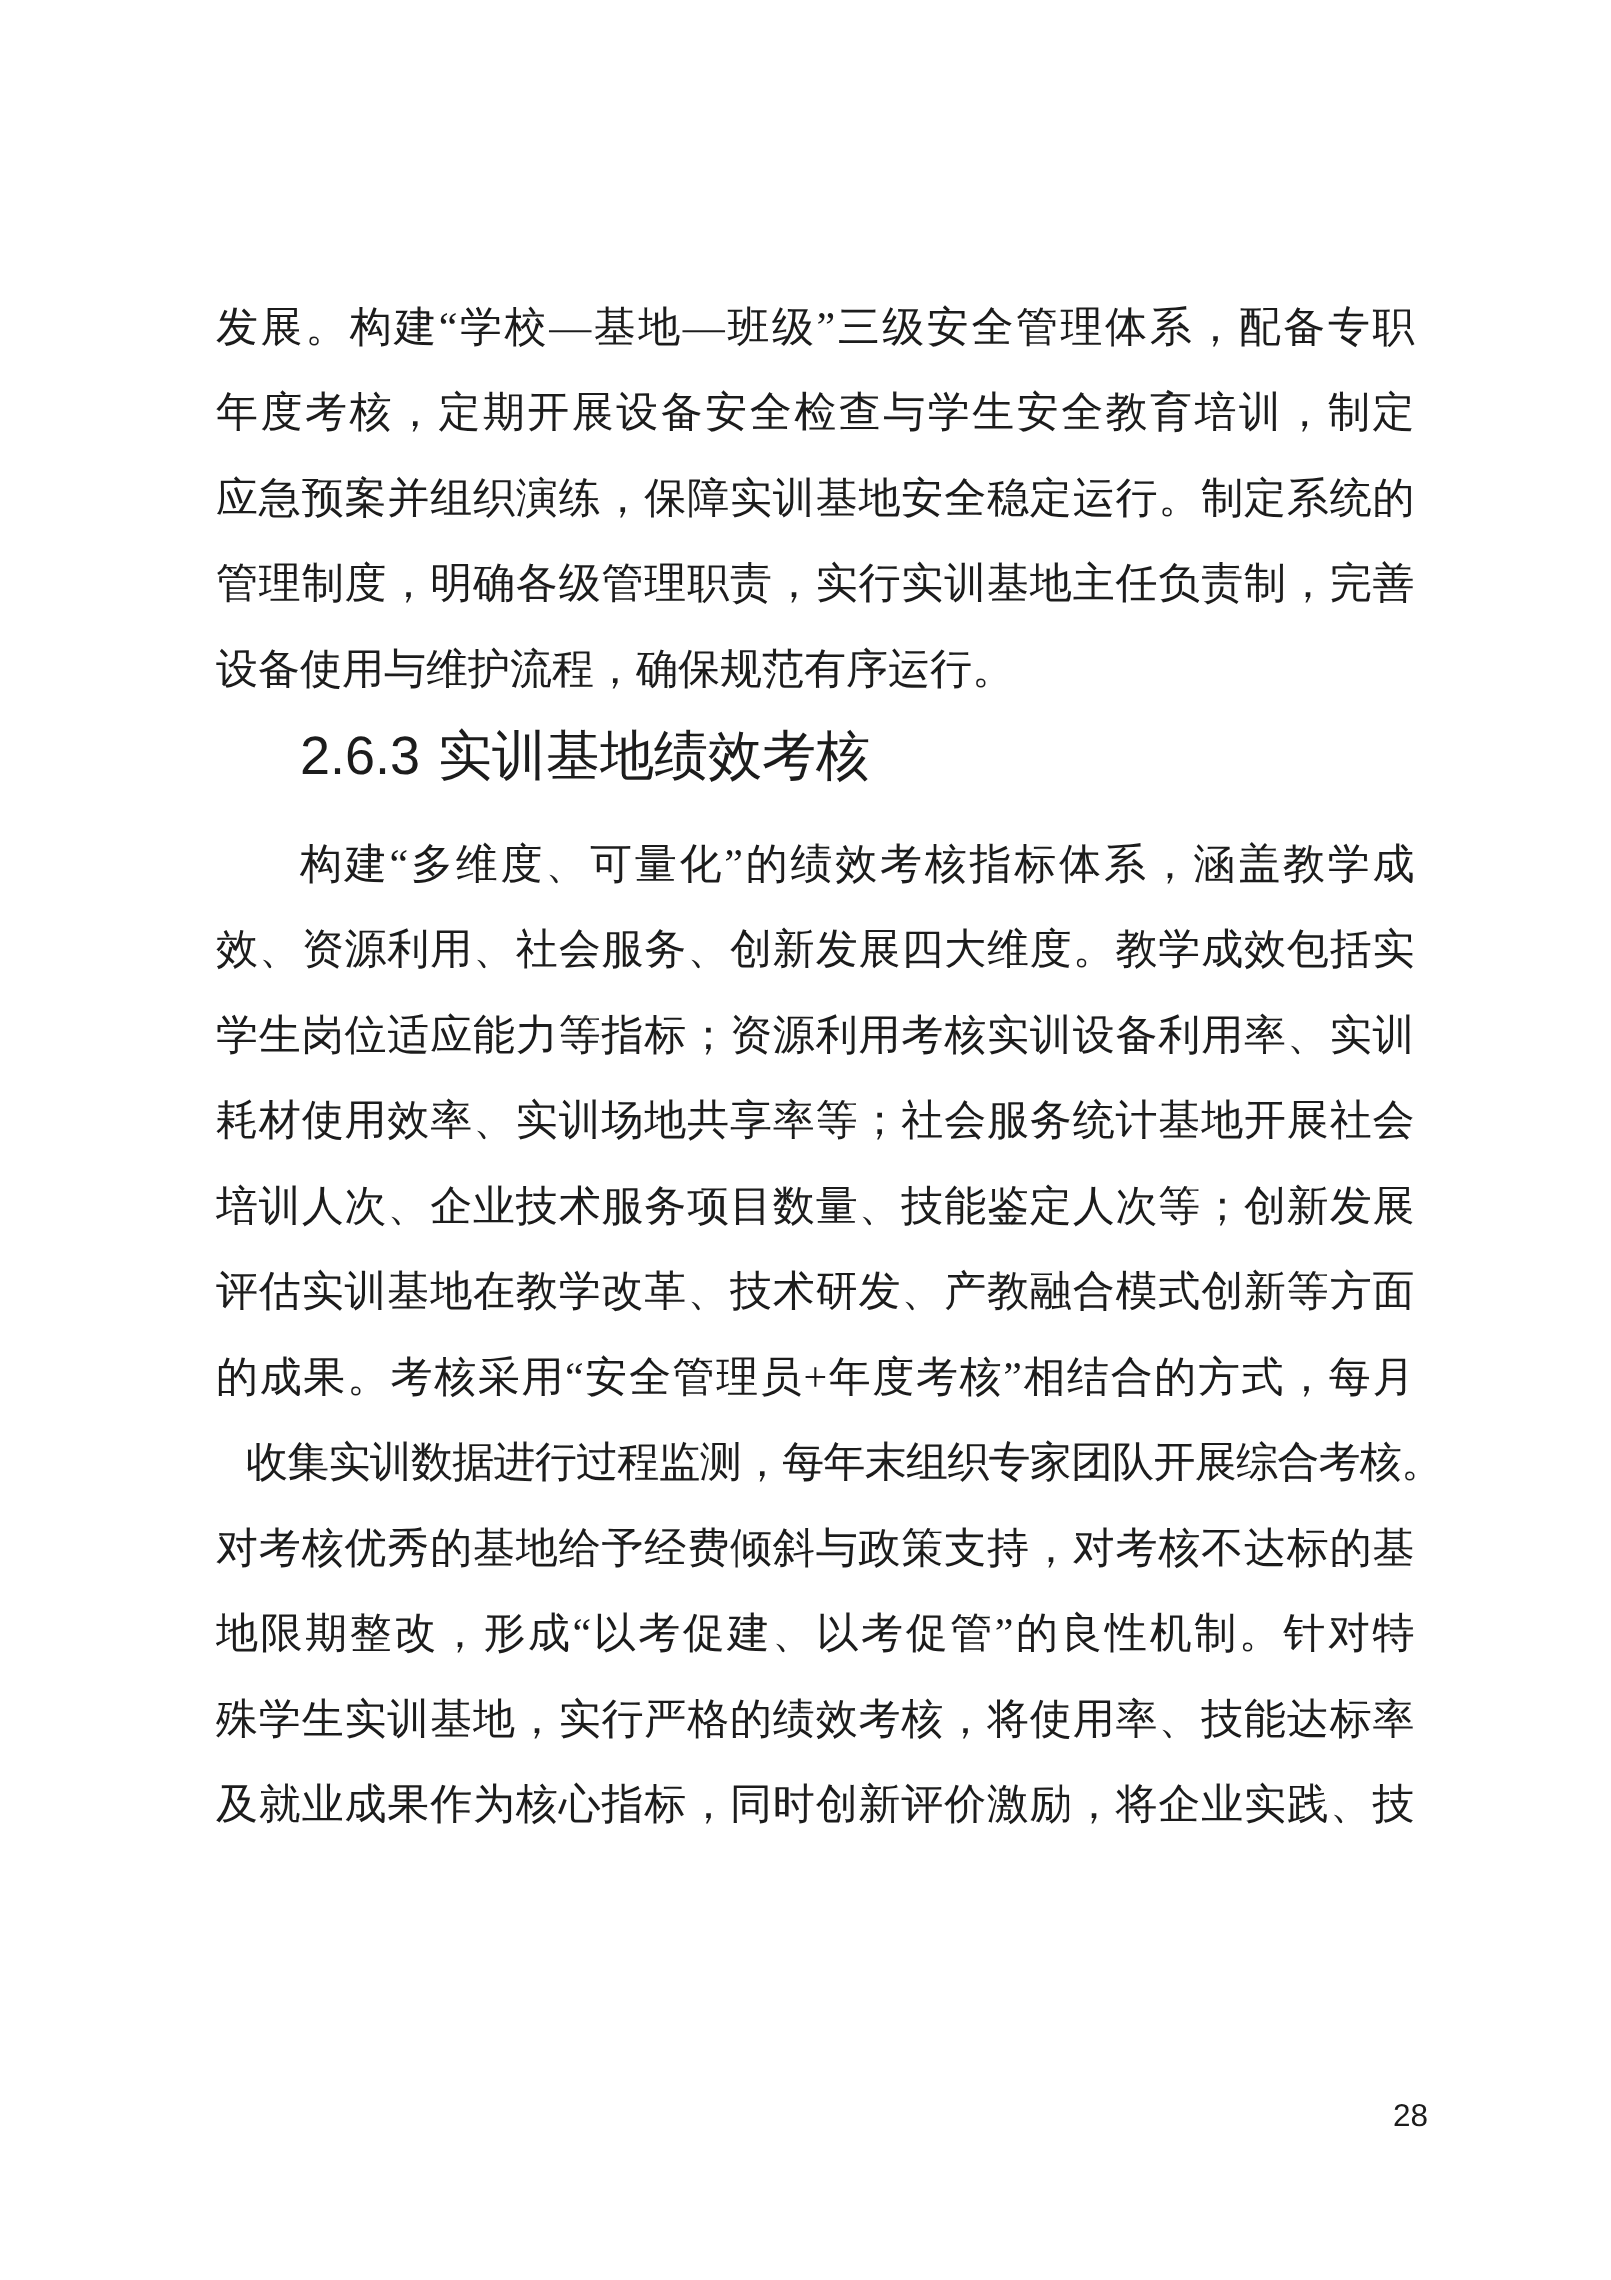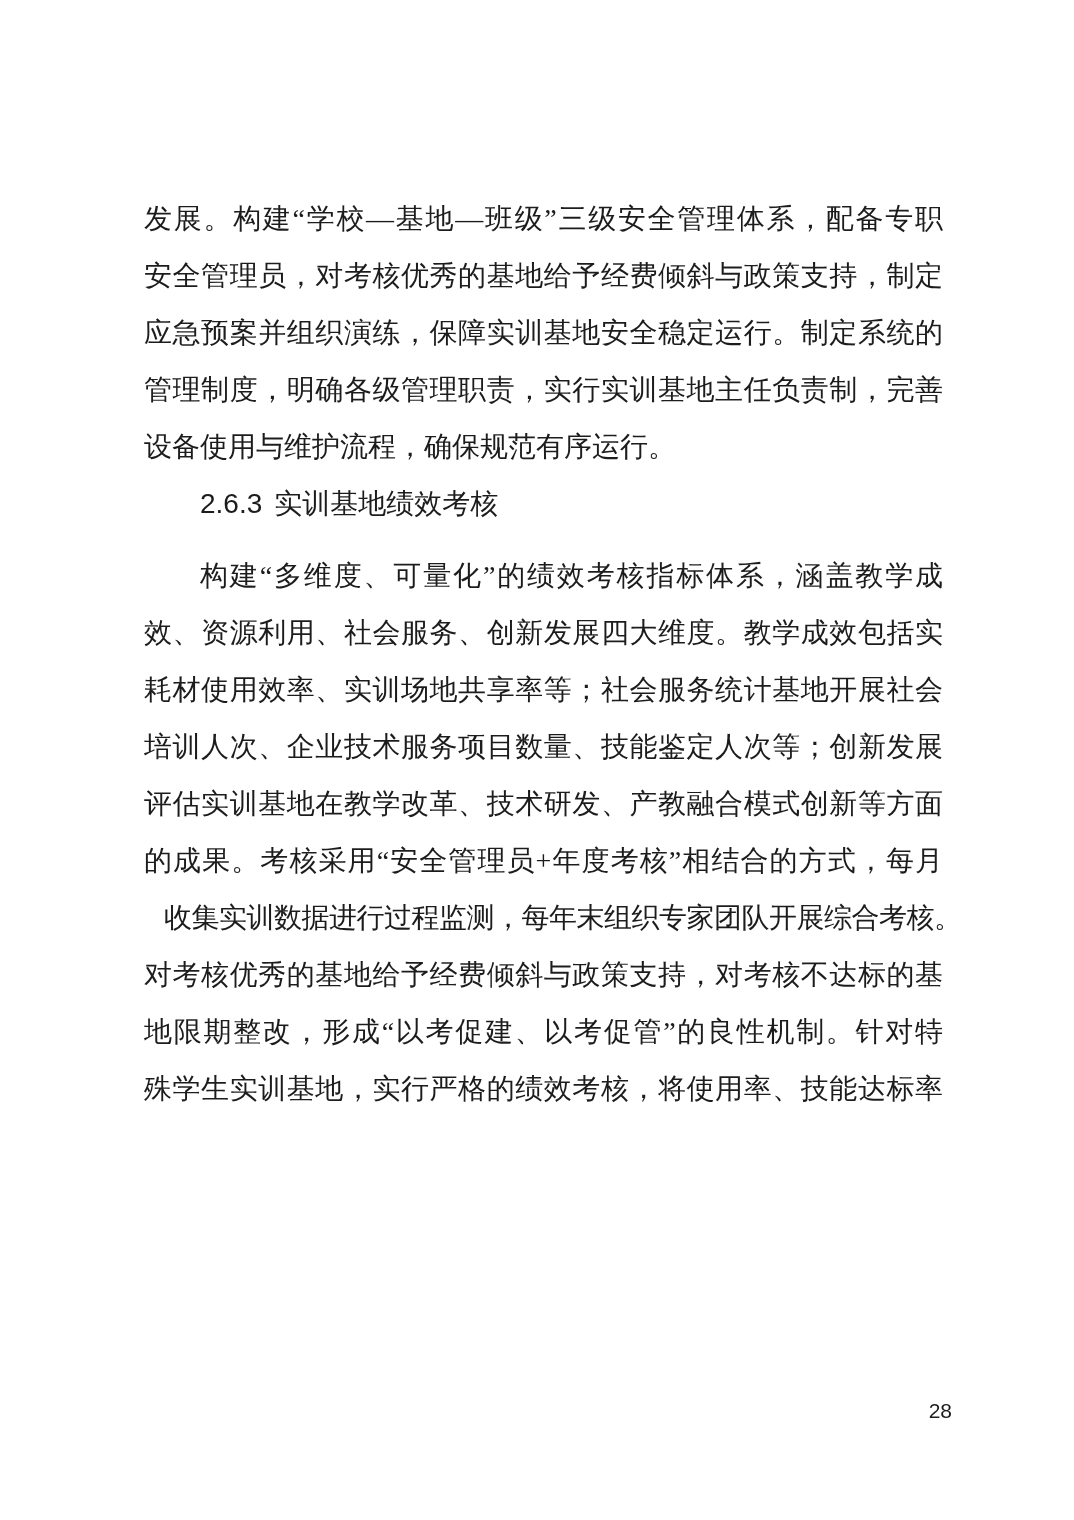--- a/index.html
+++ b/index.html
@@ -33,21 +33,21 @@
     overflow: visible;
   }
   .line.flush {
     text-align-last: left;
   }
   .line.indent {
     text-indent: 56px;
   }
   .heading {
     margin: 0 0 15px 0;
-    font-size: 28px;
+    font-size: 36px;
     font-weight: normal;
     line-height: 57px;
     text-indent: 56px;
     color: #1c1c1c;
   }
   .h-num {
     font-family: "Liberation Sans", sans-serif;
     margin-right: 12px;
   }
   .page-num {
@@ -63,39 +63,41 @@
   }
 </style>
 </head>
 <body>
 
 <div class="page">
   <div class="content">
 
     <div class="para">
         <div class="line">发展。构建“学校—基地—班级”三级安全管理体系，配备专职</div>
-        <div class="line">安全管理员，对考核优秀的基地给予经费倾斜与政策支持，制定</div>
+        <div class="line">年度考核，定期开展设备安全检查与学生安全教育培训，制定</div>
         <div class="line">应急预案并组织演练，保障实训基地安全稳定运行。制定系统的</div>
         <div class="line">管理制度，明确各级管理职责，实行实训基地主任负责制，完善</div>
         <div class="line flush">设备使用与维护流程，确保规范有序运行。</div>
       </div>
 
     <h3 class="heading">
       <span class="h-num">2.6.3</span><span>实训基地绩效考核</span>
     </h3>
 
     <div class="para">
         <div class="line indent">构建“多维度、可量化”的绩效考核指标体系，涵盖教学成</div>
         <div class="line">效、资源利用、社会服务、创新发展四大维度。教学成效包括实</div>
+        <div class="line">学生岗位适应能力等指标；资源利用考核实训设备利用率、实训</div>
         <div class="line">耗材使用效率、实训场地共享率等；社会服务统计基地开展社会</div>
         <div class="line">培训人次、企业技术服务项目数量、技能鉴定人次等；创新发展</div>
         <div class="line">评估实训基地在教学改革、技术研发、产教融合模式创新等方面</div>
         <div class="line">的成果。考核采用“安全管理员+年度考核”相结合的方式，每月</div>
         <div class="line" style="letter-spacing: -0.498276px; margin-left: 20px;">收集实训数据进行过程监测，每年末组织专家团队开展综合考核。</div>
         <div class="line">对考核优秀的基地给予经费倾斜与政策支持，对考核不达标的基</div>
         <div class="line">地限期整改，形成“以考促建、以考促管”的良性机制。针对特</div>
         <div class="line">殊学生实训基地，实行严格的绩效考核，将使用率、技能达标率</div>
+        <div class="line">及就业成果作为核心指标，同时创新评价激励，将企业实践、技</div>
       </div>
 
   </div>
 
   <div class="page-num">28</div>
 </div>
 
 </body></html>

